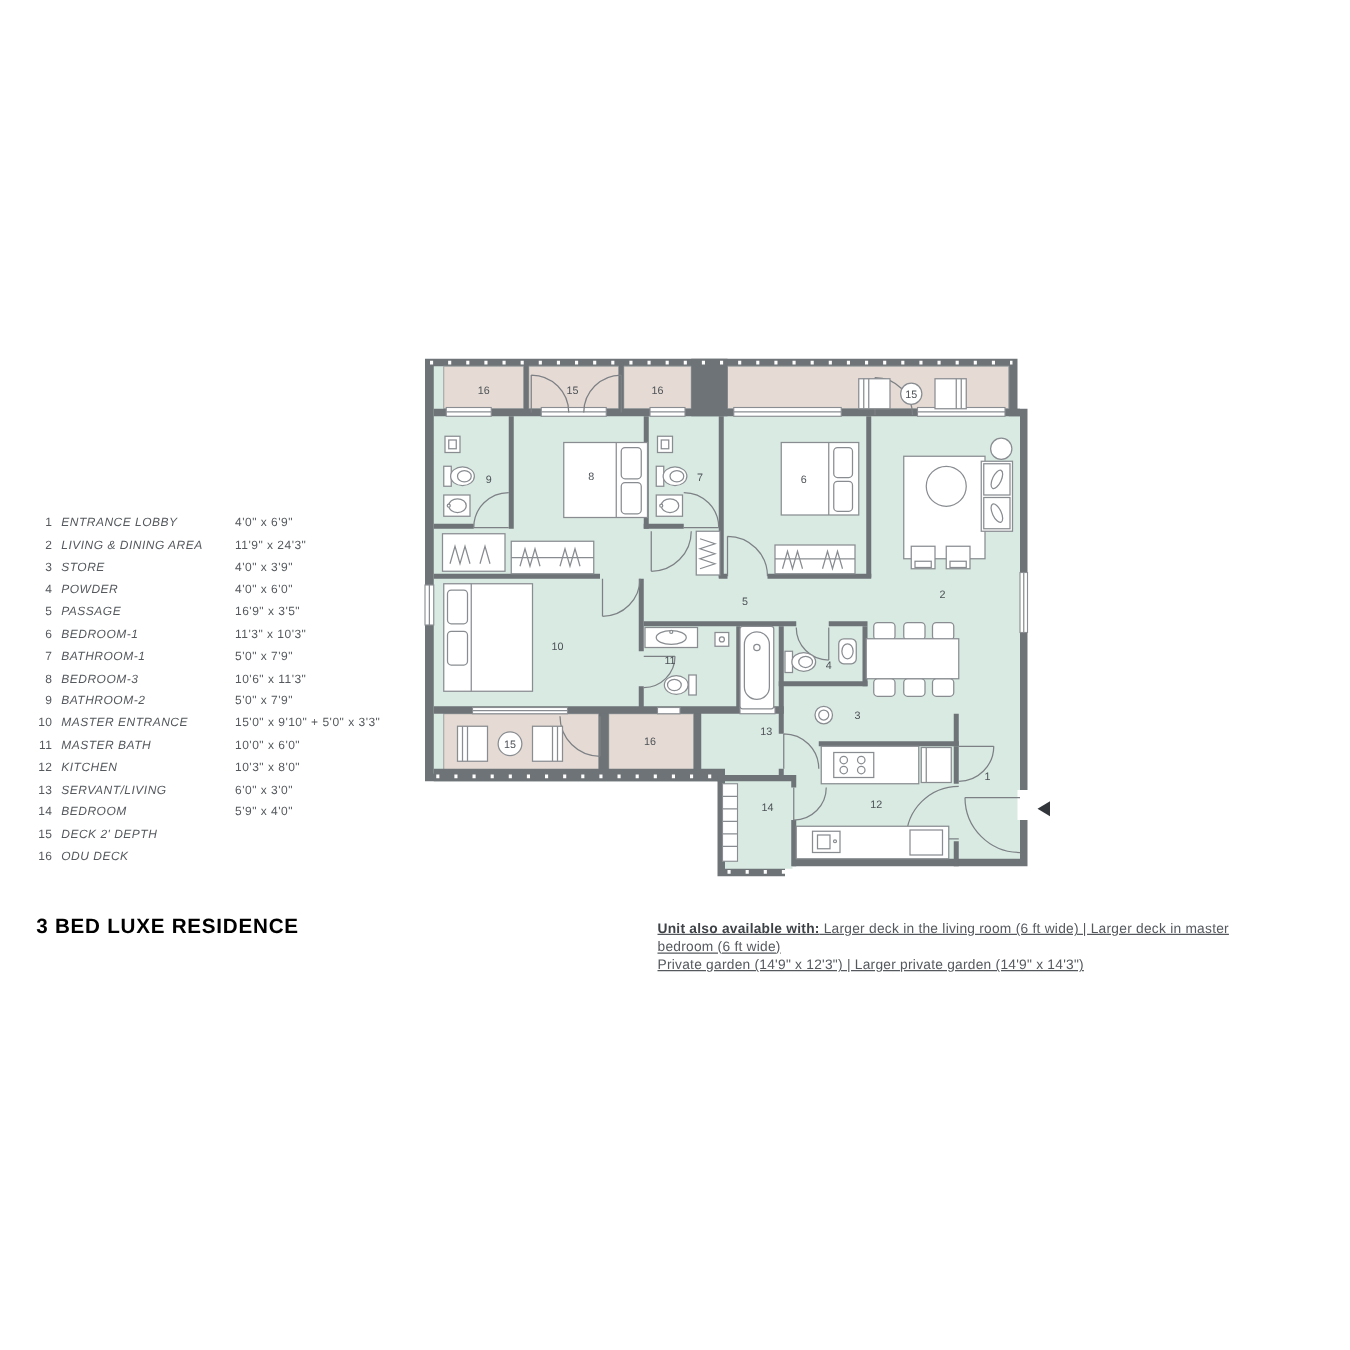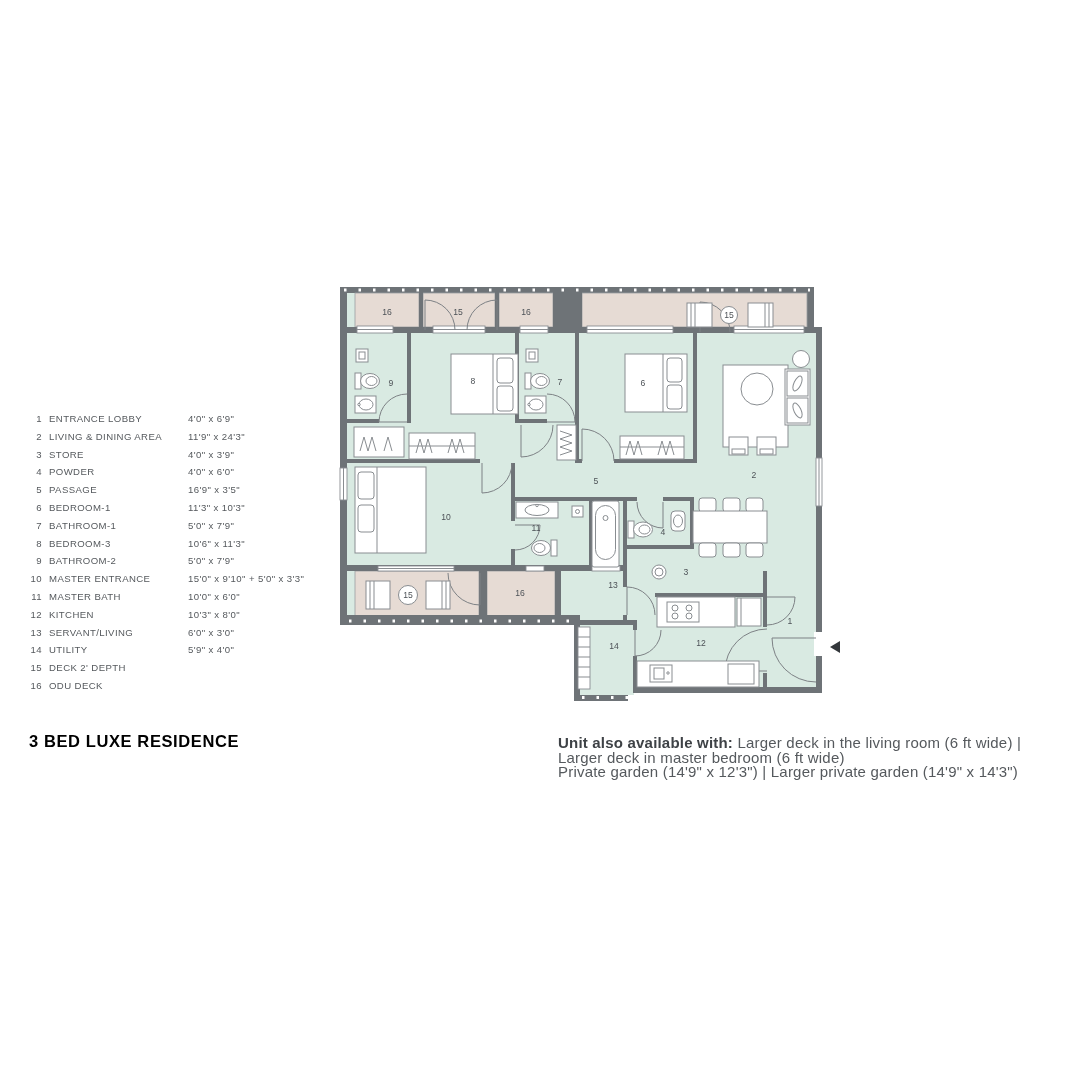--- a/index.html
+++ b/index.html
@@ -1,27 +1,27 @@
 <!DOCTYPE html>
 <html><head>
 <meta charset="utf-8">
 <style>
   html,body{margin:0;padding:0;background:#ffffff;}
   .page{position:relative;width:1080px;height:1080px;background:#fff;overflow:hidden;
         font-family:"Liberation Sans", sans-serif;color:#53575b;}
   .legend{position:absolute;left:30px;top:413px;width:300px;}
   .lrow{display:flex;align-items:baseline;height:17.8px;font-size:9.6px;letter-spacing:.4px;color:#55595d;}
   .lnum{width:12px;text-align:right;flex:none;}
-  .lname{margin-left:7px;flex:none;}
+  .lname{margin-left:7px;flex:none;font-style:italic;}
   .ldims{position:absolute;left:158px;}
   .lrow{position:relative;}
   .title{position:absolute;left:29px;top:732px;font-size:16.5px;font-weight:700;color:#000000;
          letter-spacing:.6px;}
-  .note{position:absolute;left:558px;top:736px;width:492px;font-size:15px;line-height:14.5px;
-        color:#55595d;letter-spacing:.2px;}
+  .note{position:absolute;left:526px;top:736px;width:492px;font-size:11px;line-height:14.5px;
+        color:#55595d;letter-spacing:.2px;text-decoration:underline;}
   .note b{color:#3e4246;}
   svg text{font-family:"Liberation Sans", sans-serif;font-size:8.6px;fill:#4d5257;}
   svg .lbl{text-anchor:middle;}
   .wall{fill:#6e7377;}
   .mint{fill:#d9eae2;}
   .beige{fill:#e6dbd4;stroke:#9a9ea1;stroke-width:.8;}
   .furn{fill:#ffffff;stroke:#898d91;stroke-width:1;}
   .ln{stroke:#898d91;stroke-width:1;fill:none;}
   .arc{stroke:#7d8185;stroke-width:1;fill:none;}
   .win{fill:#ffffff;stroke:#8a8e92;stroke-width:.9;}
@@ -107,21 +107,21 @@
       </div>
 
       <div class="lrow">
         <span class="lnum">13</span>
         <span class="lname">SERVANT/LIVING</span>
         <span class="ldims">6'0" x 3'0"</span>
       </div>
 
       <div class="lrow">
         <span class="lnum">14</span>
-        <span class="lname">UTILITY</span>
+        <span class="lname">BEDROOM</span>
         <span class="ldims">5'9" x 4'0"</span>
       </div>
 
       <div class="lrow">
         <span class="lnum">15</span>
         <span class="lname">DECK 2' DEPTH</span>
         <span class="ldims"></span>
       </div>
 
       <div class="lrow">

